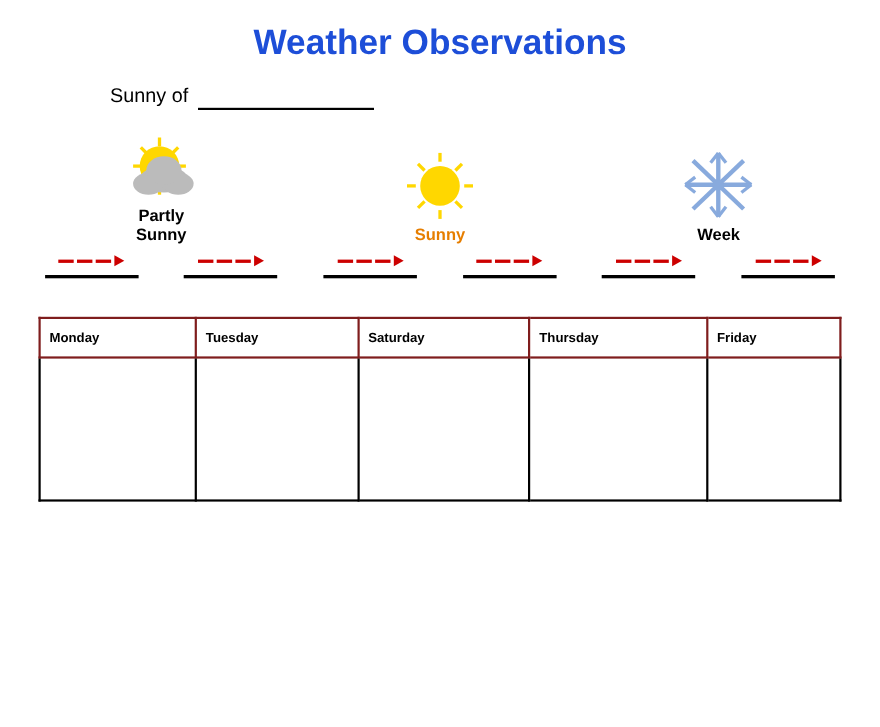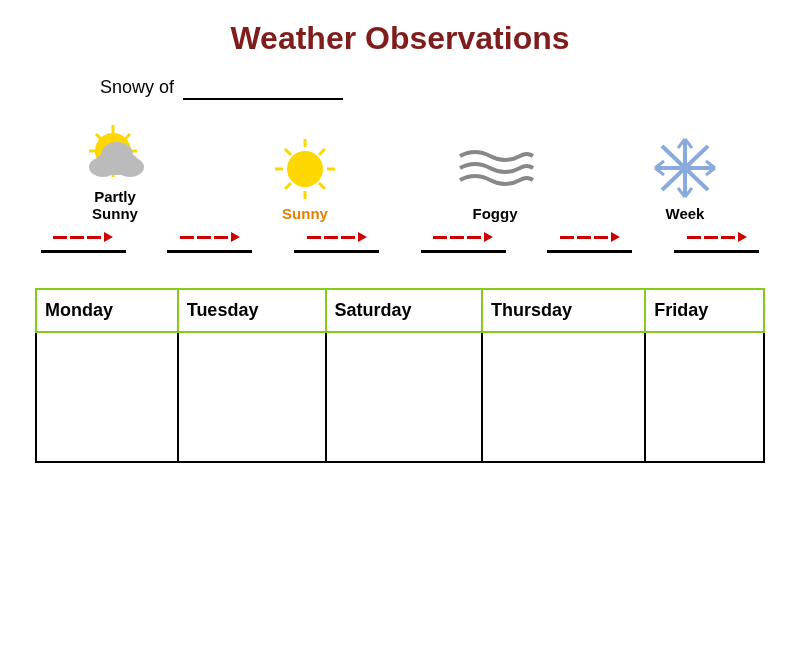--- a/index.html
+++ b/index.html
@@ -11,21 +11,21 @@
       display: flex;
       flex-direction: column;
       align-items: center;
       padding: 20px;
     }
 
     .page-title {
       font-size: 32px;
       font-weight: bold;
       margin-bottom: 20px;
-      color: #7f1d1d;
+      color: #1d4ed8;
     }
 
     .week-of-row {
       font-size: 18px;
       margin-bottom: 16px;
       align-self: flex-start;
       margin-left: 80px;
     }
 
     .week-of-row span.underline {
@@ -122,23 +122,23 @@
     }
 
     
     .obs-table {
       border-collapse: collapse;
       width: 730px;
       margin-top: 5px;
     }
 
     .obs-table th {
-      border: 2px solid #84cc16;
+      border: 2px solid #7f1d1d;
       padding: 10px 8px;
-      font-size: 18px;
+      font-size: 12px;
       font-weight: bold;
       background: #fff;
       text-align: left;
       vertical-align: middle;
     }
 
     .obs-table td {
       border: 2px solid #000;
       height: 130px;
       vertical-align: top;
@@ -146,21 +146,21 @@
 
     
     svg.icon { overflow: visible; }
   </style>
 </head>
 <body>
 
 <h1 class="page-title">Weather Observations</h1>
 
 <div class="week-of-row">
-  <span>Snowy of</span>
+  <span>Sunny of</span>
   <span class="underline">&nbsp;</span>
 </div>
 
 <div class="weather-icons-row">
 
   <div class="weather-item">
     <div class="weather-icon-area">
       <svg width="80" height="68" viewBox="0 0 80 68" class="icon">
 
         <circle cx="38" cy="34" r="18" fill="#FFD700"></circle>
@@ -195,31 +195,20 @@
         <line x1="49" y1="49" x2="55" y2="55" stroke="#FFD700" stroke-width="3"></line>
         <line x1="15" y1="55" x2="21" y2="49" stroke="#FFD700" stroke-width="3"></line>
         <line x1="49" y1="21" x2="55" y2="15" stroke="#FFD700" stroke-width="3"></line>
       </svg>
     </div>
     <div class="weather-label orange">Sunny</div>
   </div>
 
 
 
-  <div class="weather-item">
-    <div class="weather-icon-area">
-      <svg width="80" height="60" viewBox="0 0 80 60" class="icon">
-
-        <path d="M5,18 Q20,10 35,18 Q50,26 65,18 Q72,14 78,18" stroke="#888" stroke-width="4" fill="none"></path>
-        <path d="M5,30 Q20,22 35,30 Q50,38 65,30 Q72,26 78,30" stroke="#888" stroke-width="4" fill="none"></path>
-        <path d="M5,42 Q20,34 35,42 Q50,50 65,42 Q72,38 78,42" stroke="#888" stroke-width="4" fill="none"></path>
-      </svg>
-    </div>
-    <div class="weather-label black">Foggy</div>
-  </div>
 
   <div class="weather-item">
     <div class="weather-icon-area">
       <svg width="70" height="68" viewBox="0 0 70 68" class="icon">
 
         <line x1="35" y1="5" x2="35" y2="63" stroke="#88AADD" stroke-width="4"></line>
         <line x1="5" y1="34" x2="65" y2="34" stroke="#88AADD" stroke-width="4"></line>
         <line x1="12" y1="12" x2="58" y2="56" stroke="#88AADD" stroke-width="4"></line>
         <line x1="58" y1="12" x2="12" y2="56" stroke="#88AADD" stroke-width="4"></line>
 

